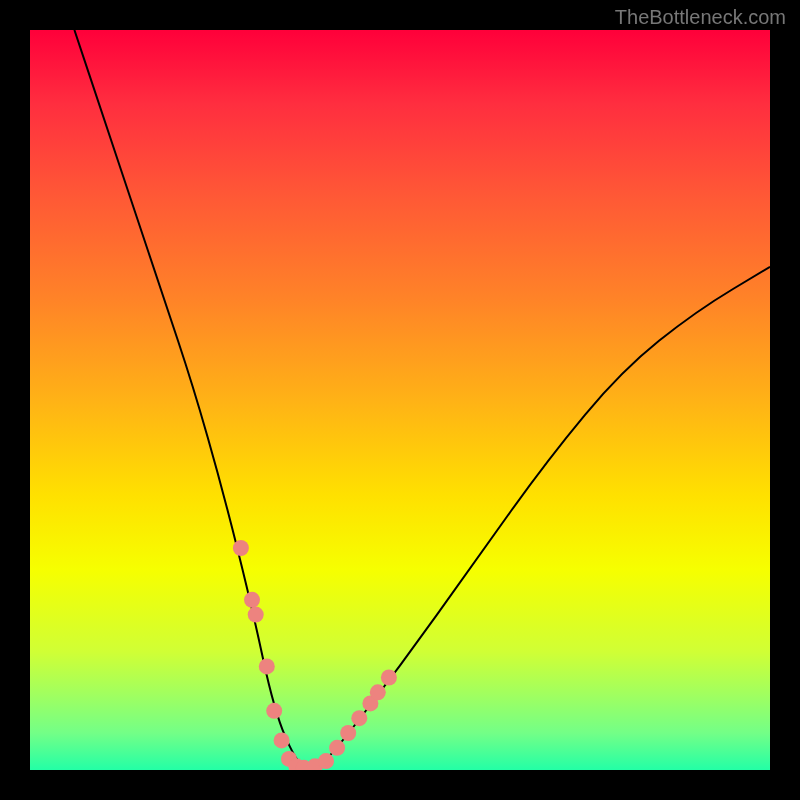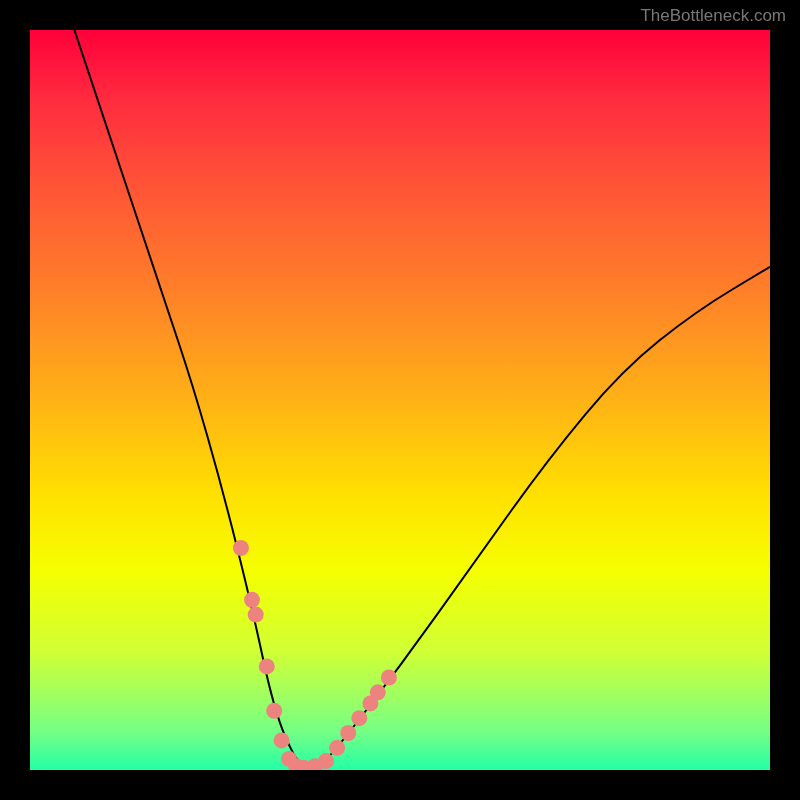--- a/index.html
+++ b/index.html
@@ -14,21 +14,21 @@
     position: relative;
     width: 800px;
     height: 800px;
     background: #000;
   }
   .watermark {
     position: absolute;
     top: 6px;
     right: 14px;
     color: #777;
-    font-size: 17px;
+    font-size: 20px;
     z-index: 10;
   }
   .plot-area {
     position: absolute;
     left: 30px;
     top: 30px;
     width: 740px;
     height: 740px;
     overflow: hidden;
   }

